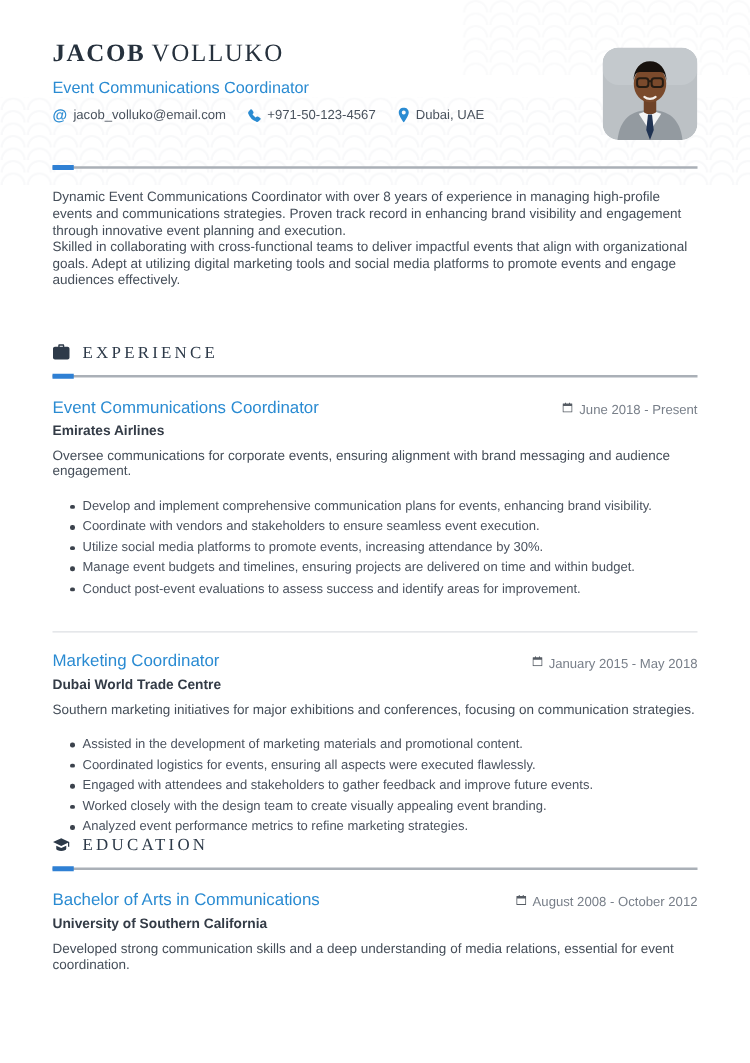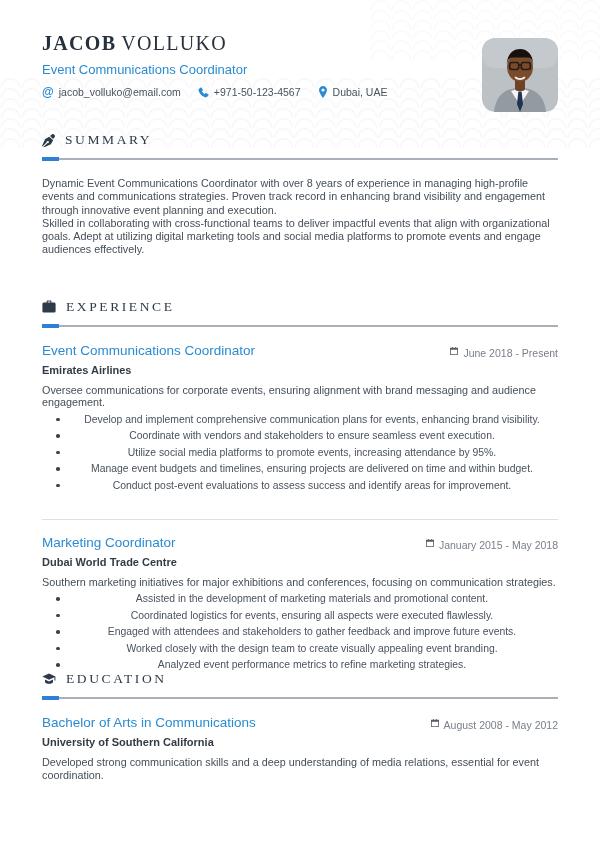--- a/index.html
+++ b/index.html
@@ -59,21 +59,21 @@
   .para + .para { }
   .section-summary .para:first-of-type { margin-top:16px; }
 
   
   .entry-head { display:flex; justify-content:space-between; align-items:baseline; margin-top:16px; }
   .entry-title { font-size:13.5px; line-height:14px; color:#2a8bd2; }
   .entry-date { display:flex; align-items:flex-start; gap:5px; font-size:10.5px; color:#787f89; white-space:nowrap; }
   .entry-date svg { display:block; fill:#565c64; }
   .entry-org { margin-top:5px; font-size:11px; font-weight:bold; color:#333b46; line-height:12px; }
   .entry-desc { margin-top:8px; font-size:10.8px; line-height:12.5px; color:#454e59; }
-  ul.bullets { list-style:none; margin-top:5px; padding-left:24px;text-align:center; }
+  ul.bullets { list-style:none; margin-top:16px; padding-left:24px; }
   ul.bullets li { position:relative; margin-top:4.5px; font-size:10.4px; line-height:12px; color:#4a525e; }
   ul.bullets li::before {
     content:""; position:absolute; left:-10px; top:4px;
     width:3.5px; height:3.5px; border-radius:50%; background:#3b424c;
   }
   .job-divider { border:none; border-top:1px solid #dddfe3; margin-top:27px; }
 </style>
 </head>
 <body>
 
@@ -124,28 +124,20 @@
             <rect x="27.7" y="24.5" width="9" height="7" rx="2.2"></rect>
             <rect x="39.3" y="24.5" width="9" height="7" rx="2.2"></rect>
             <path d="M36.7 27h2.6"></path>
           </g>
           <path d="M33.5 39.5c2.4 2.1 6.6 2.1 9 0" stroke="#f5f0ec" stroke-width="1.7" fill="none" stroke-linecap="round"></path>
         </svg>
       </div>
     </div>
 
     <div class="section-summary">
-      <div class="sec-head">
-        <span class="sec-icon">
-          <svg width="13" height="13" viewBox="0 0 14 14">
-              <path d="M13.3.7c-.9-.9-2.3-.9-3.2 0L8.7 2.1l3.2 3.2 1.4-1.4c.9-.9.9-2.3 0-3.2zM7.8 3 3.4 5.4 0 13l.5.5 4.6-4.6a1.2 1.2 0 1 1 .9.9L1.4 14l.5.5 7.7-3.4L12 6.7 7.8 3z"></path>
-            </svg>
-        </span>
-        <h2>SUMMARY</h2>
-      </div>
       <div class="sec-rule">
           <span class="gray"></span>
           <span class="accent"></span>
         </div>
       <p class="para">Dynamic Event Communications Coordinator with over 8 years of experience in managing high-profile events and communications strategies. Proven track record in enhancing brand visibility and engagement through innovative event planning and execution.</p>
       <p class="para">Skilled in collaborating with cross-functional teams to deliver impactful events that align with organizational goals. Adept at utilizing digital marketing tools and social media platforms to promote events and engage audiences effectively.</p>
     </div>
 
     <div class="section-experience">
       <div class="sec-head">
@@ -169,21 +161,21 @@
                 <path d="M2.5 0v1H.5c-.3 0-.5.2-.5.5v8c0 .3.2.5.5.5h9c.3 0 .5-.2.5-.5v-8c0-.3-.2-.5-.5-.5h-2V0h-1v1h-3V0h-1zM1 3.5h8V9H1V3.5z"></path>
               </svg>
             <span>June 2018 - Present</span>
           </span>
         </div>
         <div class="entry-org">Emirates Airlines</div>
         <div class="entry-desc">Oversee communications for corporate events, ensuring alignment with brand messaging and audience engagement.</div>
         <ul class="bullets">
           <li>Develop and implement comprehensive communication plans for events, enhancing brand visibility.</li>
           <li>Coordinate with vendors and stakeholders to ensure seamless event execution.</li>
-          <li>Utilize social media platforms to promote events, increasing attendance by 95%.</li>
+          <li>Utilize social media platforms to promote events, increasing attendance by 30%.</li>
           <li>Manage event budgets and timelines, ensuring projects are delivered on time and within budget.</li>
           <li>Conduct post-event evaluations to assess success and identify areas for improvement.</li>
         </ul>
       </div>
 
       <hr class="job-divider">
 
       <div class="job">
         <div class="entry-head">
           <span class="entry-title">Marketing Coordinator</span>
@@ -220,21 +212,21 @@
           <span class="accent"></span>
         </div>
 
       <div class="job">
         <div class="entry-head">
           <span class="entry-title">Bachelor of Arts in Communications</span>
           <span class="entry-date">
             <svg width="8" height="8" viewBox="0 0 10 10">
                 <path d="M2.5 0v1H.5c-.3 0-.5.2-.5.5v8c0 .3.2.5.5.5h9c.3 0 .5-.2.5-.5v-8c0-.3-.2-.5-.5-.5h-2V0h-1v1h-3V0h-1zM1 3.5h8V9H1V3.5z"></path>
               </svg>
-            <span>August 2008 - May 2012</span>
+            <span>August 2008 - October 2012</span>
           </span>
         </div>
         <div class="entry-org">University of Southern California</div>
         <div class="entry-desc">Developed strong communication skills and a deep understanding of media relations, essential for event coordination.</div>
 
       </div>
     </div>
 
   </div>
 </div>

